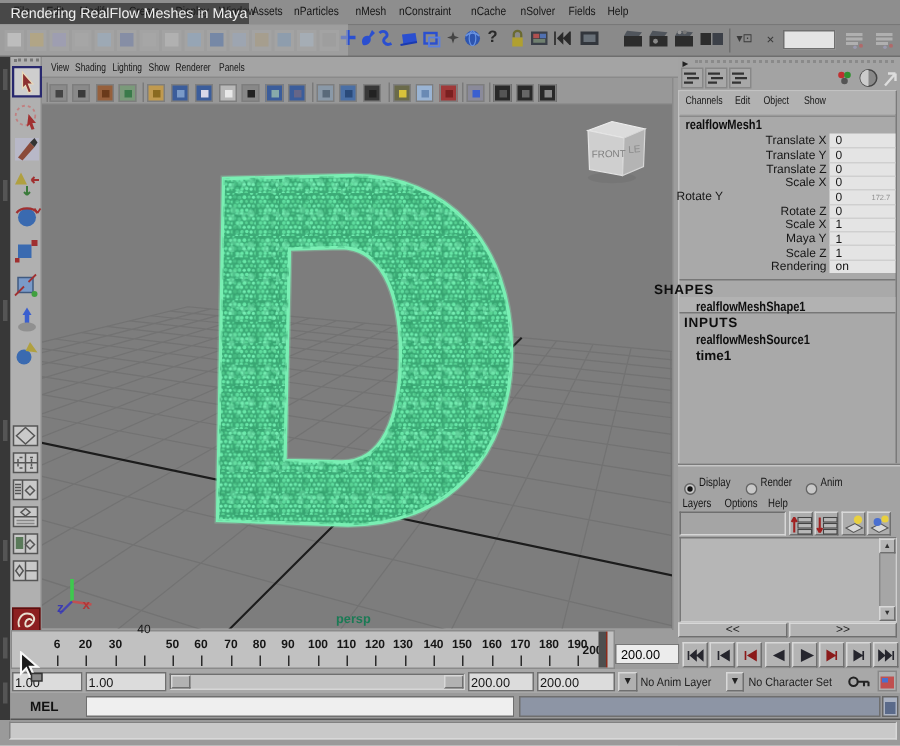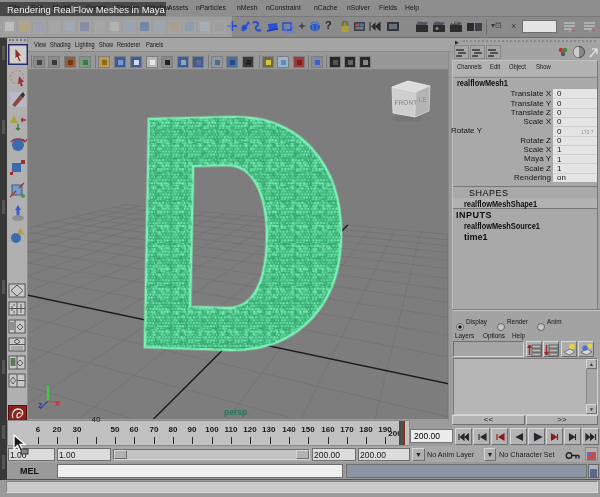--- a/index.html
+++ b/index.html
@@ -440,21 +440,21 @@
 <div class="t" style="left:451px;top:146.0px;width:100px;font-size:8px;text-align:right;">Scale X</div>
 <div class="t" style="left:557px;top:146.20000000000002px;font-size:8px;color:#161616;font-weight:normal;">1</div>
 <div class="t" style="left:451px;top:155.3px;width:100px;font-size:8px;text-align:right;">Maya Y</div>
 <div class="t" style="left:557px;top:155.50000000000003px;font-size:8px;color:#161616;font-weight:normal;">1</div>
 <div class="t" style="left:451px;top:164.6px;width:100px;font-size:8px;text-align:right;">Scale Z</div>
 <div class="t" style="left:557px;top:164.80000000000004px;font-size:8px;color:#161616;font-weight:normal;">1</div>
 <div class="t" style="left:451px;top:173.9px;width:100px;font-size:8px;text-align:right;">Rendering</div>
 <div class="t" style="left:557px;top:174.10000000000005px;font-size:8px;color:#161616;font-weight:normal;">on</div>
 <div class="t" style="left:581px;top:130px;font-size:5px;color:#8f8f8f;font-weight:normal;">172.7</div>
 <div class="" style="left:453px;top:186px;width:144px;height:1px;background:#777;"></div>
-<div class="t" style="left:469px;top:189px;font-size:9px;color:#0e0e0e;font-weight:normal;letter-spacing:0.5px;">SHAPES</div>
+<div class="t" style="left:436px;top:189px;font-size:9px;color:#0e0e0e;font-weight:bold;letter-spacing:0.5px;">SHAPES</div>
 <div class="" style="left:453px;top:198px;width:144px;height:11px;background:#b2b2b2;border-bottom:1px solid #777;"></div>
 <div class="t" style="left:464px;top:200px;font-size:9px;color:#0e0e0e;font-weight:bold;transform:scaleX(0.82);transform-origin:0 0;">realflowMeshShape1</div>
 <div class="t" style="left:456px;top:211px;font-size:9px;color:#0e0e0e;font-weight:bold;letter-spacing:0.5px;">INPUTS</div>
 <div class="t" style="left:464px;top:222px;font-size:9px;color:#0e0e0e;font-weight:bold;transform:scaleX(0.82);transform-origin:0 0;">realflowMeshSource1</div>
 <div class="t" style="left:464px;top:233px;font-size:9px;color:#0e0e0e;font-weight:bold;">time1</div>
 <div class="" style="left:452px;top:309px;width:148px;height:2px;background:#c6c6c6;border-top:1px solid #7a7a7a;"></div>
 <div style="left:456px;top:317px;width:8px;height:8px;"><svg width="8" height="8">
         <circle cx="4" cy="4" r="3.5" fill="#c8c8c8" stroke="#666"></circle>
         <circle cx="4" cy="4" r="1.8" fill="#111"></circle>
       </svg></div>

